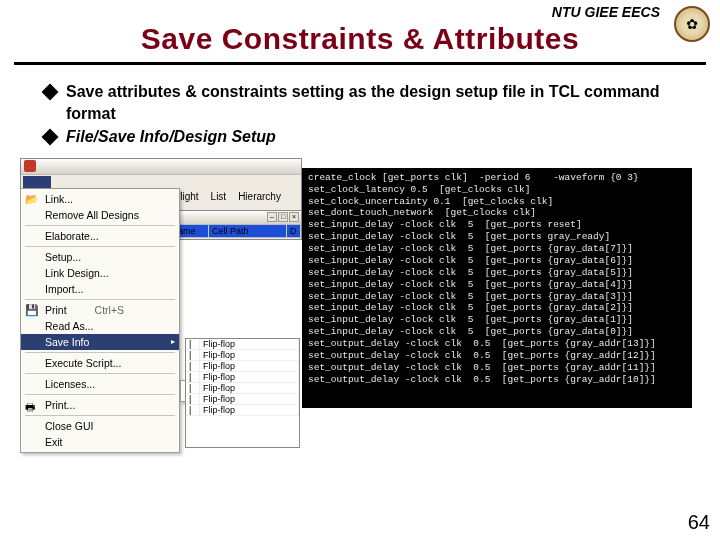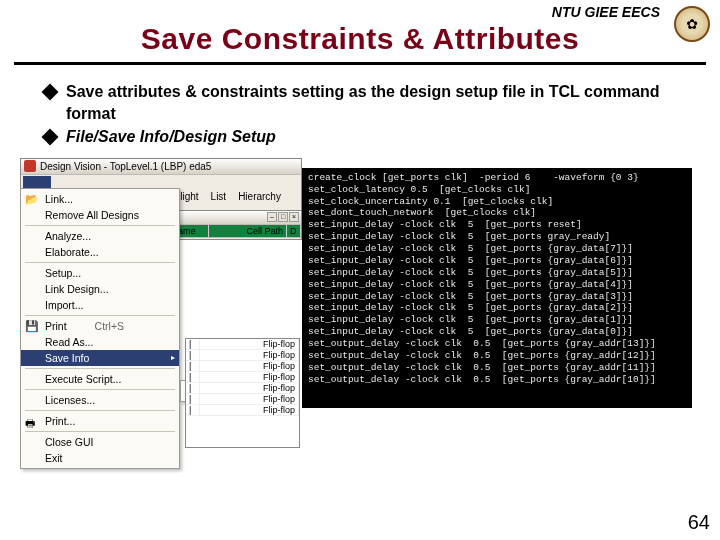--- a/index.html
+++ b/index.html
@@ -118,26 +118,26 @@
     height: 14px;
     background: linear-gradient(#fff,#d6d2c6);
     border-bottom:1px solid #bbb;
     display:flex;
     justify-content:flex-end;
     align-items:center;
     padding:0 2px;
     gap:1px;
   }
   .winctl { width:10px;height:10px;border:1px solid #999;background:#e8e4d8;font-size:7px;line-height:8px;text-align:center; }
-  .table-head { display:flex; background:#15803d; border-bottom:1px solid #bbb; font-size:9px; }
+  .table-head { display:flex; background:#1d4ed8; border-bottom:1px solid #bbb; font-size:9px; }
   .table-head span { padding:1px 3px; border-right:1px solid #ccc; }
   .table-body { background:#fff; font-size:9px; }
   .table-row { display:flex; border-bottom:1px solid #eee; }
   .table-row span { padding:0 3px; border-right:1px solid #eee; }
-  .cellw0{width:14px;} .cellw1{flex:1;text-align:right;} .cellw2{width:14px;}
+  .cellw0{width:14px;} .cellw1{flex:1;} .cellw2{width:14px;}
 
   .menu {
     position: absolute;
     background: #fbfaf5;
     border: 1px solid #9a9a9a;
     font-size: 10.5px;
     box-shadow: 2px 2px 3px rgba(0,0,0,0.25);
     padding: 2px 0;
   }
   .menu-item {
@@ -192,21 +192,20 @@
     <div class="diamond"></div>
     <div class="bullet-text italic">File/Save Info/Design Setup</div>
   </div>
 </div>
 
 <div class="app-area">
 
   <div class="win" style="left:0;top:0;width:282px;height:52px;">
     <div class="titlebar">
       <div class="wicon"></div>
-      <span>Design Vision - TopLevel.1 (LBP)  eda5</span>
     </div>
     <div class="menubar">
       <span>File</span>
       <span>Edit</span>
       <span>View</span>
       <span>Select</span>
       <span>Highlight</span>
       <span>List</span>
       <span>Hierarchy</span>
     </div>
@@ -233,23 +232,20 @@
 
   <div class="menu" id="filemenu" style="left:0;top:30px;width:160px;">
       <div class="menu-item">
         <span class="micon" style="font-size: 11px;">📂</span>
         <span>Link...</span>
       </div>
       <div class="menu-item">
         <span>Remove All Designs</span>
       </div>
       <div class="menu-sep"></div>
-      <div class="menu-item">
-        <span>Analyze...</span>
-      </div>
       <div class="menu-item">
         <span>Elaborate...</span>
       </div>
       <div class="menu-sep"></div>
       <div class="menu-item">
         <span>Setup...</span>
       </div>
       <div class="menu-item">
         <span>Link Design...</span>
       </div>

